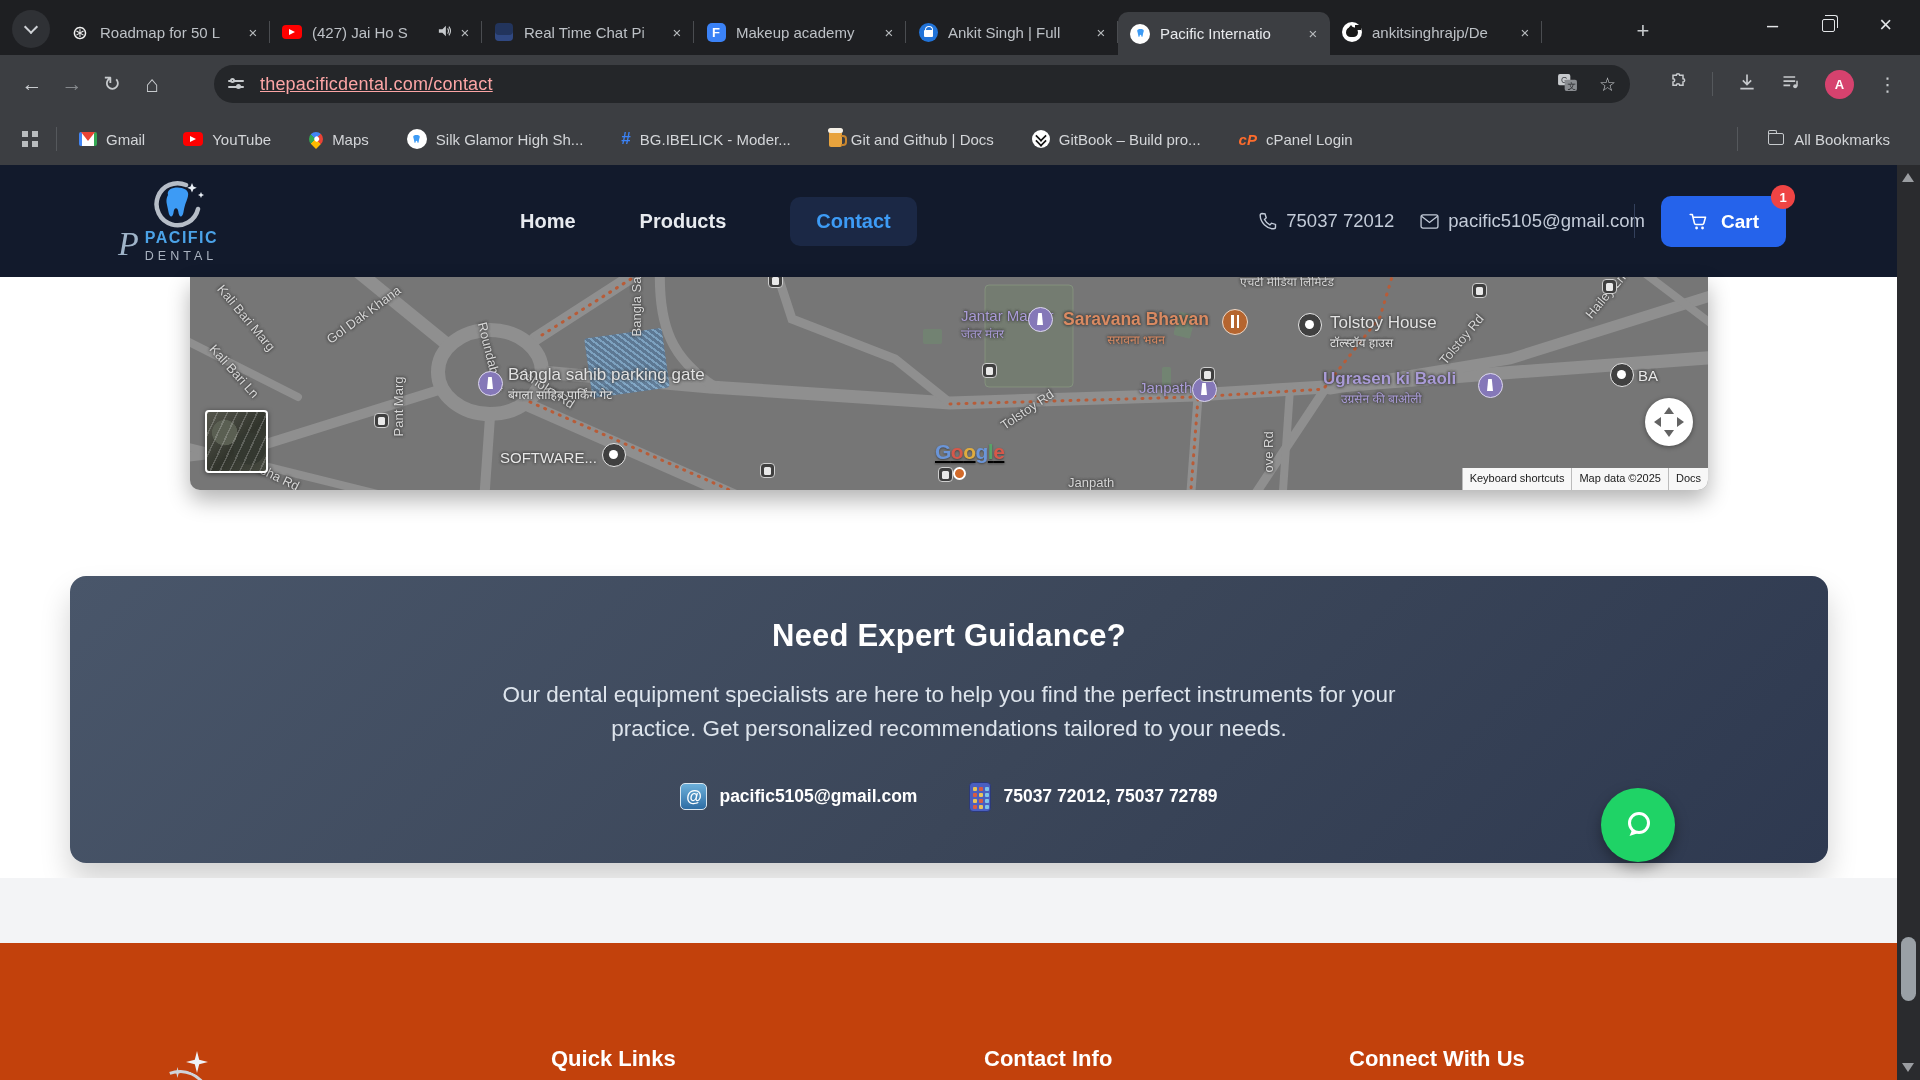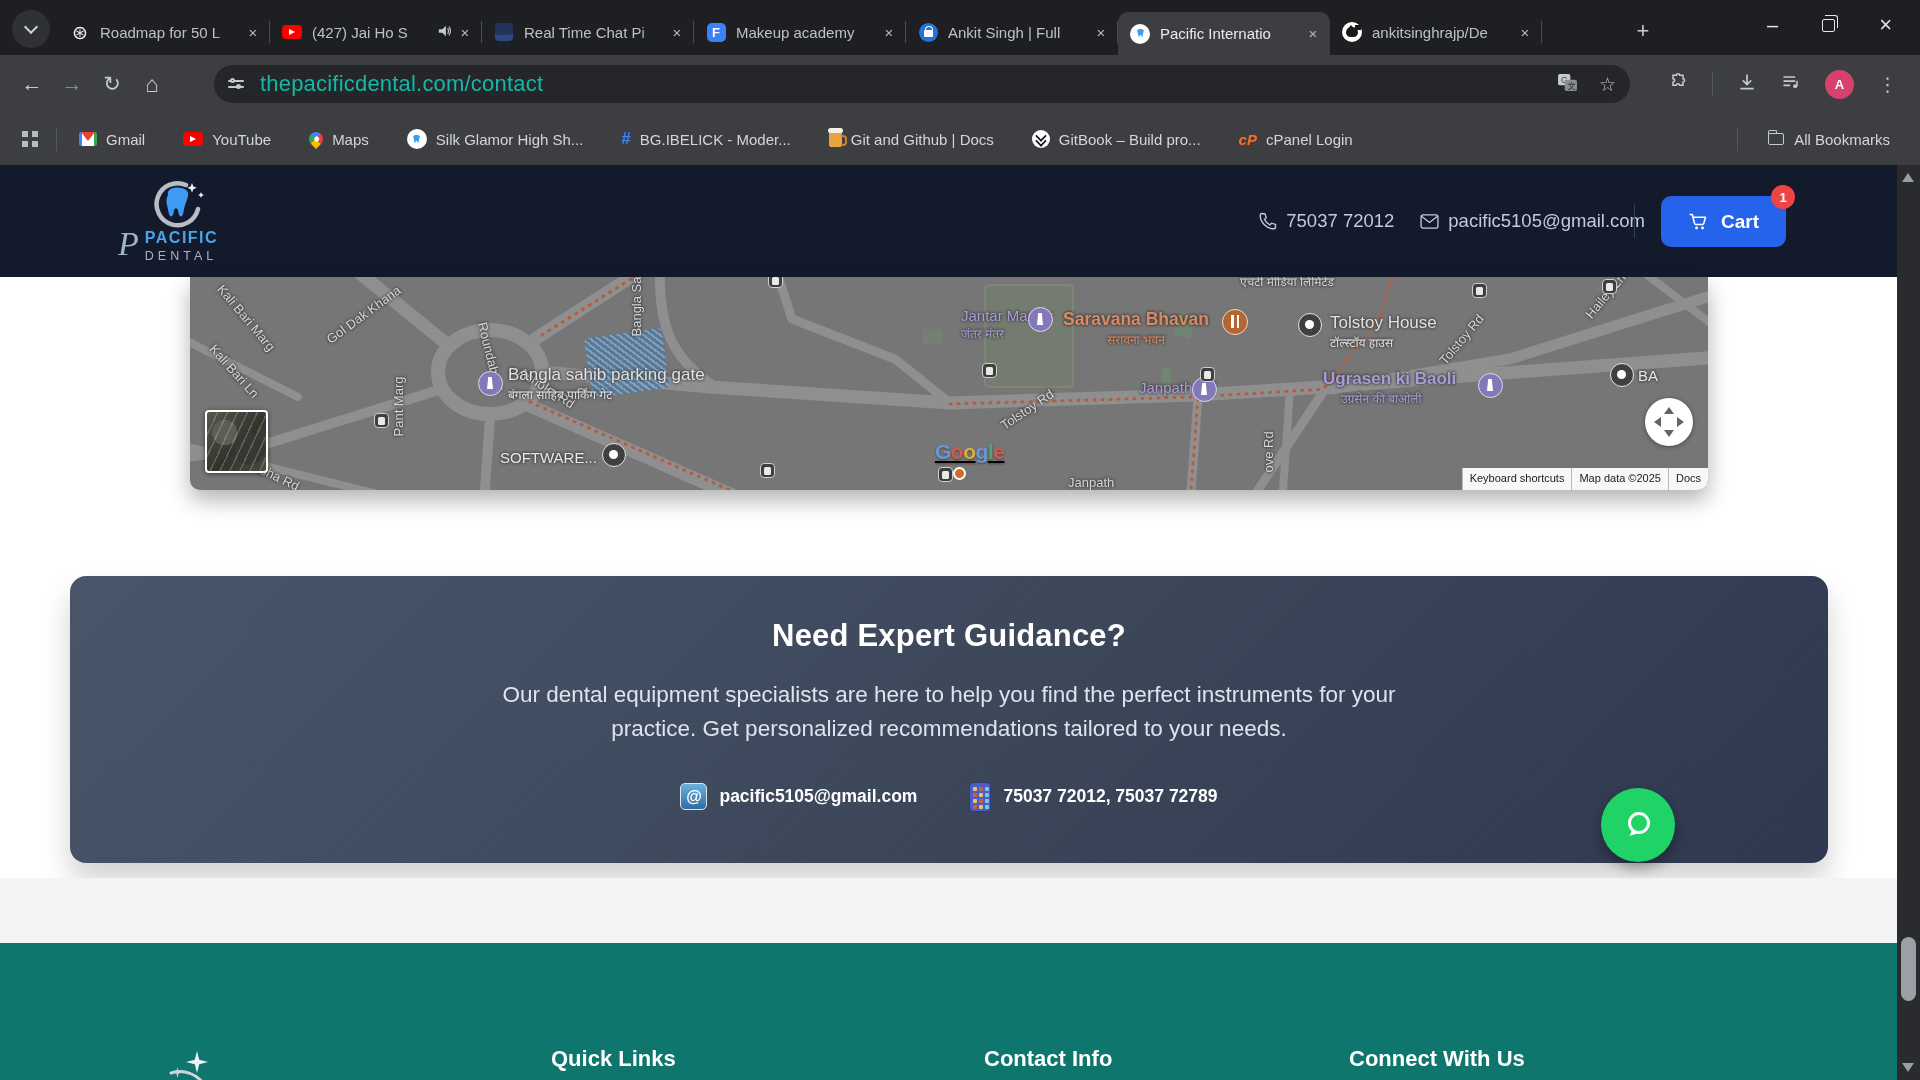--- a/index.html
+++ b/index.html
@@ -64,21 +64,21 @@
   .navbtn { color:#c7cacd; font-size:21px; width:40px; text-align:center; }
   .navbtn.dim { color:#85888c; }
   .i-back::before{content:"←";} .i-fwd::before{content:"→";} .i-reload::before{content:"↻";} .i-home::before{content:"⌂"; font-size:23px;}
   .omnibox { position:absolute; left:214px; top:10px; width:1416px; height:38px; border-radius:19px;
     background:#242629; display:flex; align-items:center; padding:0 14px; }
   .tune { width:18px; height:14px; position:relative; margin-right:14px; }
   .tune::before, .tune::after { content:""; position:absolute; left:0; width:16px; height:2px; background:#c7cacd; border-radius:2px;}
   .tune::before{ top:3px; } .tune::after{ top:9px; }
   .tune .d1,.tune .d2{ position:absolute; width:5px; height:5px; border-radius:50%; background:#242629; border:2px solid #c7cacd; }
   .tune .d1{ left:2px; top:1px; } .tune .d2{ left:8px; top:7px; }
-  .urltext { color:#14b8a6; font-size:22px; letter-spacing:.2px; flex:1; }
+  .urltext { color:#fca5a5; font-size:18px; letter-spacing:.2px; flex:1;text-decoration:underline; }
   .omni-right { display:flex; align-items:center; gap:22px; }
   .i-star::before { content:"☆"; color:#c7cacd; font-size:19px; }
   .toolbar-right { position:absolute; right:23px; top:10px; height:38px; display:flex; align-items:center; gap:24px; }
   .vdiv { width:1px; height:24px; background:#55585c; }
   .avatar { width:29px; height:29px; border-radius:50%; background:#d6426e; color:#fff; font-size:13px;
     font-weight:bold; display:flex; align-items:center; justify-content:center; }
   .i-kebab::before{ content:"⋮"; color:#c7cacd; font-size:19px; }
 
   .bookmarksbar { position:absolute; left:0; top:113px; width:1920px; height:52px; background:#3c3e42;
     display:flex; align-items:center; color:#d3d5d8; font-size:15px; }
@@ -196,21 +196,21 @@
   .ic-at { width:27px; height:27px; border-radius:5px; background:linear-gradient(180deg,#6cb0da,#2e6da4);
     color:#fff; font-size:16px; font-weight:bold; display:flex; align-items:center; justify-content:center;
     border:1px solid #d9e6ef; }
   .ic-keypad { width:22px; height:30px; border-radius:4px; background:#4a5fc1; border:1px solid #2c3a77;
     display:grid; grid-template-columns:repeat(3,4px); grid-auto-rows:4px; gap:2px; padding:4px 0 0 3px; }
   .ic-keypad i { background:#e8c35a; border-radius:1px; }
   .ic-keypad i:nth-child(2n){ background:#d95b43; }
   .ic-keypad i:nth-child(3n){ background:#7ec4e8; }
 
   
-  .sitefooter { position:absolute; left:0; top:778px; width:1897px; height:137px; background:#0f766e; color:#fff; }
+  .sitefooter { position:absolute; left:0; top:778px; width:1897px; height:137px; background:#c2410c; color:#fff; }
   .fcol { position:absolute; top:103px; font-size:22px; font-weight:bold; }
   .flogo-spark { position:absolute; color:#eef2f7; }
   .flogo-arc { position:absolute; left:150px; top:127px; width:60px; height:60px; border-radius:50%;
     border:3px solid #cfd4da; border-color:#cfd4da transparent transparent transparent; transform:rotate(24deg); }
   .whatsapp { position:absolute; left:1601px; top:623px; width:74px; height:74px; border-radius:50%;
     background:#1fd366; box-shadow:0 6px 14px rgba(0,0,0,.35); display:flex; align-items:center; justify-content:center; }
 
   
   .scrollbar { position:absolute; right:0; top:165px; width:23px; height:915px; background:#2a2b2e; }
   .sb-up { position:absolute; left:5px; top:8px; width:0; height:0; border-left:6.5px solid transparent;
@@ -395,20 +395,25 @@
           <path d="M46 4 l1.4 3.4 3.4 1.4 -3.4 1.4 -1.4 3.4 -1.4-3.4 -3.4-1.4 3.4-1.4 z" fill="#e8eef5"></path>
           <path d="M55 13 l.9 2.1 2.1 .9 -2.1 .9 -.9 2.1 -.9-2.1 -2.1-.9 2.1-.9 z" fill="#e8eef5"></path>
         </svg>
         <div class="brandrow">
           <span class="brand-p">P</span>
           <span class="brand-stack">
             <div class="brand-top">PACIFIC</div>
             <div class="brand-bottom">DENTAL</div>
           </span>
         </div>
+      </div>
+      <div class="sitenav">
+        <span class="navlink">Home</span>
+        <span class="navlink">Products</span>
+        <span class="navlink pill">Contact</span>
       </div>
       <div class="hdr-right">
         <span class="hdr-contact">
           <svg width="18" height="18" viewBox="0 0 18 18">
               <path d="M3,1.5 C2,1.5 1.2,2.3 1.2,3.3 c0,7 6.5,13.5 13.5,13.5 1,0 1.8-.8 1.8-1.8 v-2.6 l-4-1.2 -1.6,1.7 c-2.2-1.1-4.3-3.2-5.4-5.4 l1.7-1.6 -1.2-4 z" fill="none" stroke="#c3cbd8" stroke-width="1.4"></path>
             </svg>
           <span>75037 72012</span>
         </span>
         <span class="hdr-contact">
           <svg width="19" height="15" viewBox="0 0 20 16">

